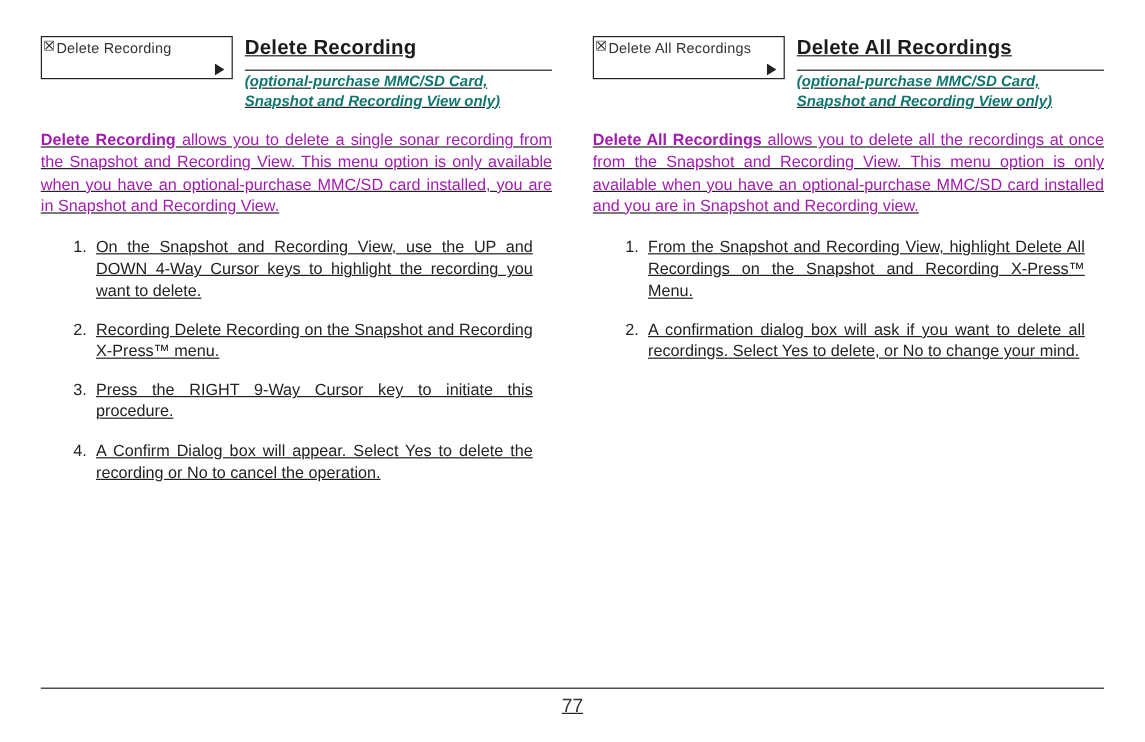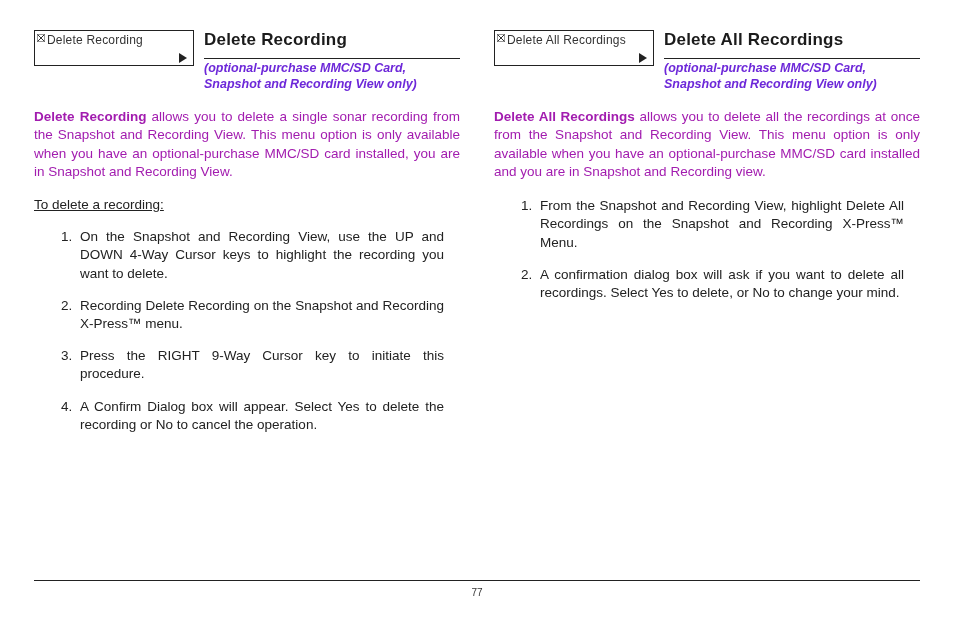--- a/index.html
+++ b/index.html
@@ -15,20 +15,21 @@
     font-stretch: condensed;
     color: #222;
   }
   .page {
     box-sizing: border-box;
     width: 954px;
     height: 618px;
     padding: 30px 34px 20px 34px;
     display: flex;
     flex-direction: column;
+    text-decoration: underline;
   }
   .columns {
     flex: 1 1 auto;
     display: flex;
     gap: 34px;
   }
   .col {
     width: 50%;
   }
   .section-head {
@@ -77,21 +78,21 @@
     border-bottom: 0.5px solid #222;
     padding-bottom: 8px;
     margin: 0;
     letter-spacing: 0.2px;
   }
   .subtitle {
     font-style: italic;
     font-weight: 700;
     font-size: 12.5px;
     line-height: 1.25;
-    color: #6d28d9;
+    color: #0f766e;
     margin-top: -34px;
     padding-bottom: 4px;
   }
   .title-block { display:flex; flex-direction:column; }
   .desc {
     font-size: 13.5px;
     line-height: 1.35;
     text-align: justify;
     color: #a21caf;
     margin: 0 0 16px 0;
@@ -115,21 +116,21 @@
   ol.steps li {
     margin-bottom: 14px;
     text-align: justify;
     padding-left: 4px;
   }
   .footer-rule {
     border-top: 0.5px solid #222;
     margin-top: auto;
     padding-top: 6px;
     text-align: center;
-    font-size: 10px;
+    font-size: 16px;
     color: #333;
   }
 </style>
 </head>
 <body>
 
 <div class="page">
   <div class="columns">
 
     <div class="col">
@@ -155,21 +156,20 @@
             <span>(optional-purchase MMC/SD Card,</span><br>
             <span>Snapshot and Recording View only)</span>
           </div>
         </div>
       </div>
 
       <p class="desc">
         <span class="lead">Delete Recording</span><span> allows you to delete a single sonar recording from the Snapshot and Recording View. This menu option is only available when you have an optional-purchase MMC/SD card installed, you are in Snapshot and Recording View.</span>
       </p>
 
-      <p class="howto">To delete a recording:</p>
 
       <ol class="steps">
         <li>On the Snapshot and Recording View, use the UP and DOWN 4-Way Cursor keys to highlight the recording you want to delete.</li>
         <li>Recording Delete Recording on the Snapshot and Recording X-Press™ menu.</li>
         <li>Press the RIGHT 9-Way Cursor key to initiate this procedure.</li>
         <li>A Confirm Dialog box will appear. Select Yes to delete the recording or No to cancel the operation.</li>
       </ol>
     </div>
 
     <div class="col">

